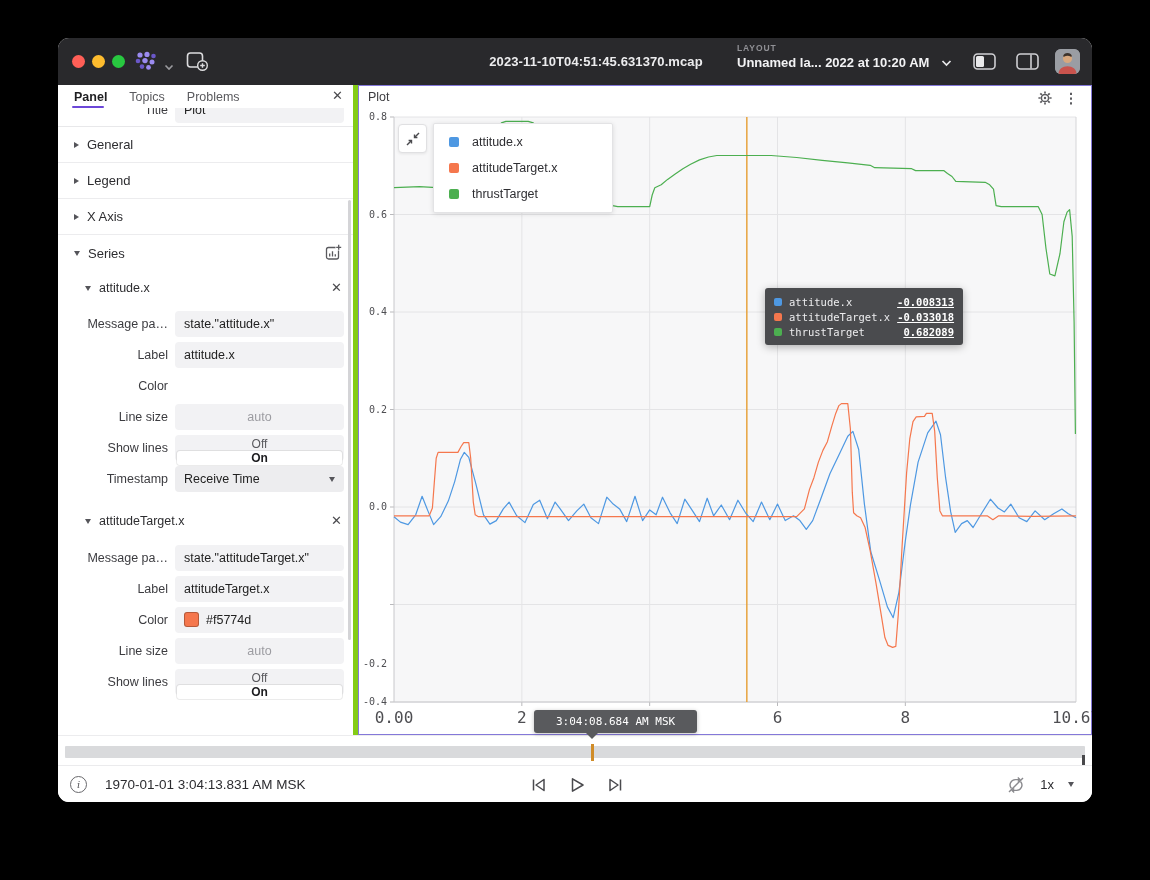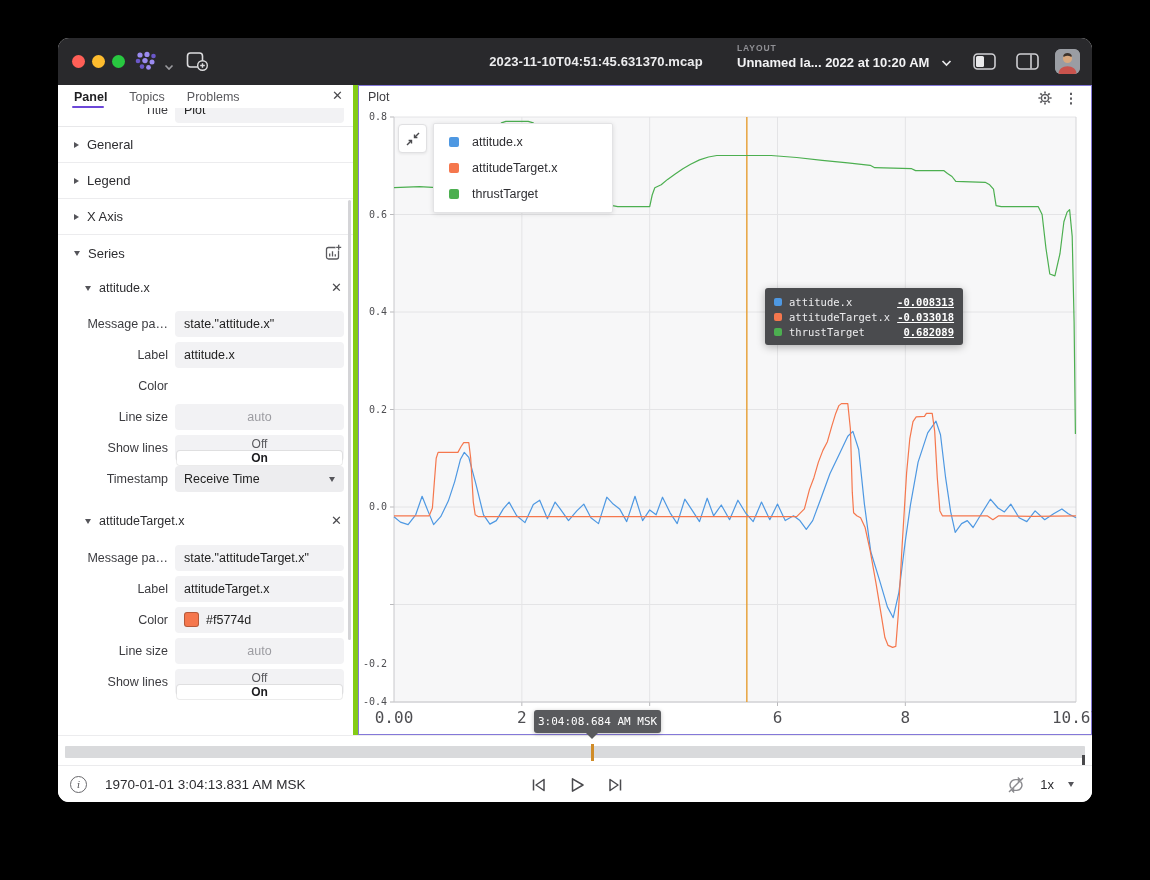--- a/index.html
+++ b/index.html
@@ -73,21 +73,21 @@
   .collapsebtn{position:absolute;left:40px;top:39px;width:29px;height:29px;background:#fff;border:1px solid #e0e0e2;
                border-radius:4px;display:flex;align-items:center;justify-content:center;cursor:pointer;
                box-shadow:0 1px 3px rgba(0,0,0,.08);}
   .hovertip{position:absolute;left:407px;top:203px;width:198px;background:#4a4b4e;border-radius:3px;
             padding:6px 9px;box-shadow:0 2px 8px rgba(0,0,0,.3);z-index:4;}
   .htrow{height:15px;display:flex;align-items:center;gap:7px;font-family:"DejaVu Sans Mono",monospace;font-size:10.5px;}
   .htsq{width:8px;height:8px;border-radius:2px;flex:none;}
   .htlabel{color:#ededef;flex:1;}
   .htval{color:#fff;font-weight:700;text-decoration:underline;}
   .timetip{position:absolute;left:476px;top:672px;height:23px;background:#595a5d;color:#fff;border-radius:3px;
-           display:flex;align-items:center;padding:0 4px;font-family:"DejaVu Sans Mono",monospace;font-size:11px;
+           display:flex;align-items:center;padding:0 22px;font-family:"DejaVu Sans Mono",monospace;font-size:11px;
            white-space:nowrap;z-index:10;box-shadow:0 1px 4px rgba(0,0,0,.25);}
   .timetip .caret{position:absolute;left:52px;top:23px;width:0;height:0;border-left:6px solid transparent;
                   border-right:6px solid transparent;border-top:6px solid #595a5d;}
   
   .scrub-area{position:absolute;left:0;top:697px;width:1034px;height:30px;background:#fff;border-top:1px solid #ececee;}
   .scrubbar{position:absolute;left:7px;top:10px;width:1020px;height:12px;background:#d9dadc;border-radius:1px;cursor:pointer;}
   .scrub-end{position:absolute;top:9px;width:3px;height:14px;background:#48484b;}
   .scrub-playhead{position:absolute;top:8px;width:3px;height:17px;background:#d08c28;cursor:ew-resize;}
   .controls{position:absolute;left:0;top:727px;width:1034px;height:37px;background:#fff;border-top:1px solid #ebebed;}
   .infoic{position:absolute;left:12px;top:10px;width:17px;height:17px;border:1.5px solid #68686c;border-radius:50%;

